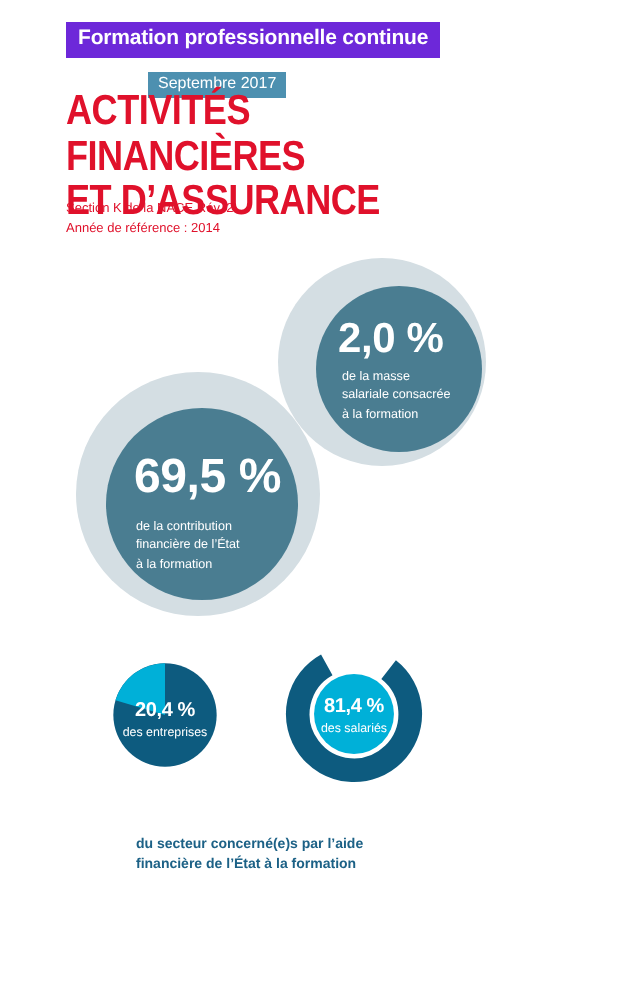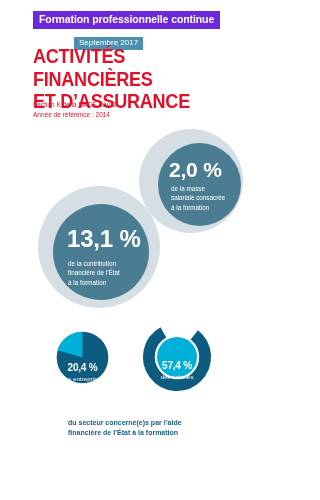--- a/index.html
+++ b/index.html
@@ -114,21 +114,20 @@
 
   
   .donut {
     position: absolute;
   }
   .donut .label {
     position: absolute;
     left: 0; right: 0;
     text-align: center;
     color: #ffffff;
-    margin-top: 12px;
   }
   .donut .pct {
     font-family: "Liberation Sans Narrow", "Liberation Sans", sans-serif;
     font-size: 10px;
     font-weight: bold;
     line-height: 1;
     letter-spacing: -0.2px;
   }
   .donut .cap {
     font-size: 6.2px;
@@ -181,21 +180,21 @@
   <div class="halo b"></div>
 
   <div class="bubble a">
     <div class="big">2,0 %</div>
     <div class="small">de la masse
 salariale consacrée
 à la formation</div>
   </div>
 
   <div class="bubble b">
-    <div class="big">13,1 %</div>
+    <div class="big">69,5 %</div>
     <div class="small">de la contribution
 financière de l’État
 à la formation</div>
   </div>
 </div>
 
 <div class="donut donut-left">
   <svg viewBox="0 0 100 100" width="63" height="63">
     <circle cx="50" cy="50" r="41" fill="#0d5b7f"></circle>
     <path id="arc-entreprises" fill="#00b0d8" d="M 50 50 L 50 9 A 41 41 0 0 0 10.70060665028759 38.314210238730965 Z"></path>
@@ -205,21 +204,21 @@
     <div class="cap">des entreprises</div>
   </div>
 </div>
 
 <div class="donut donut-right">
   <svg viewBox="0 0 100 100" width="74" height="74">
     <path id="arc-salaries" fill="none" stroke="#0d5b7f" stroke-width="16" d="M 73.39513606237502 20.055591362944565 A 38 38 0 1 1 31.600441708530937 16.751597712388765"></path>
     <circle cx="50" cy="50" r="27" fill="#00b0d8"></circle>
   </svg>
   <div class="label">
-    <div class="pct">57,4 %</div>
+    <div class="pct">81,4 %</div>
     <div class="cap">des salariés</div>
   </div>
 </div>
 
 <div class="caption">du secteur concerné(e)s par l’aide
 financière de l’État à la formation</div>
 
 <div class="footer">
 
   

